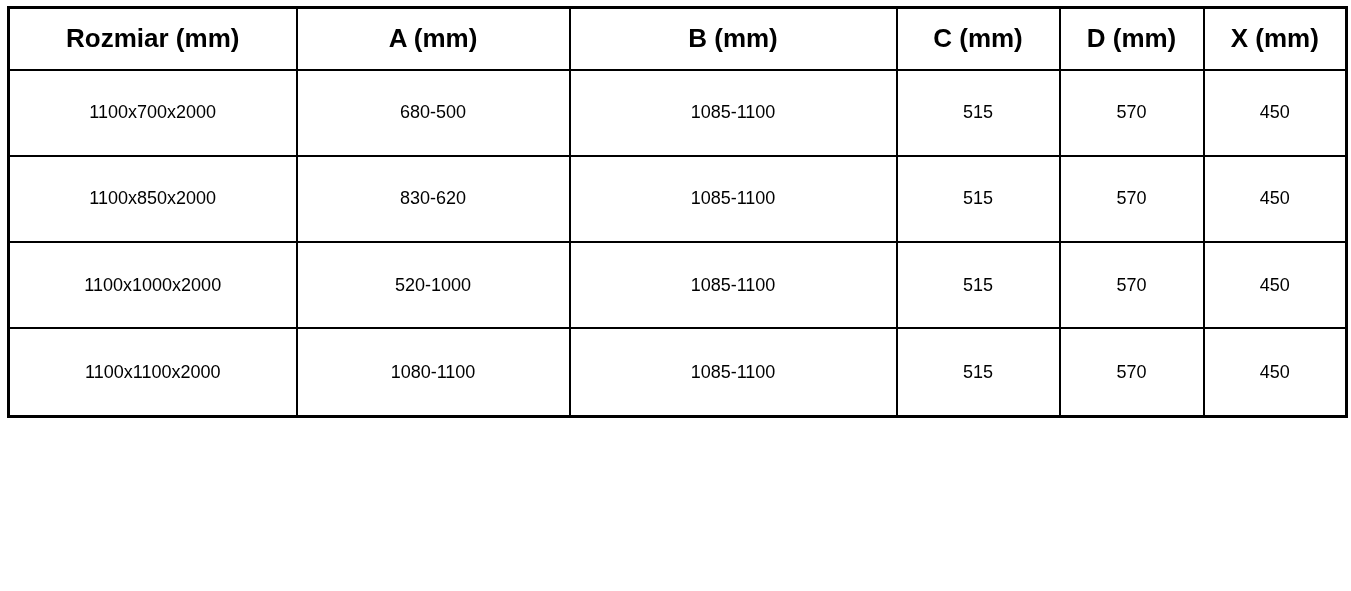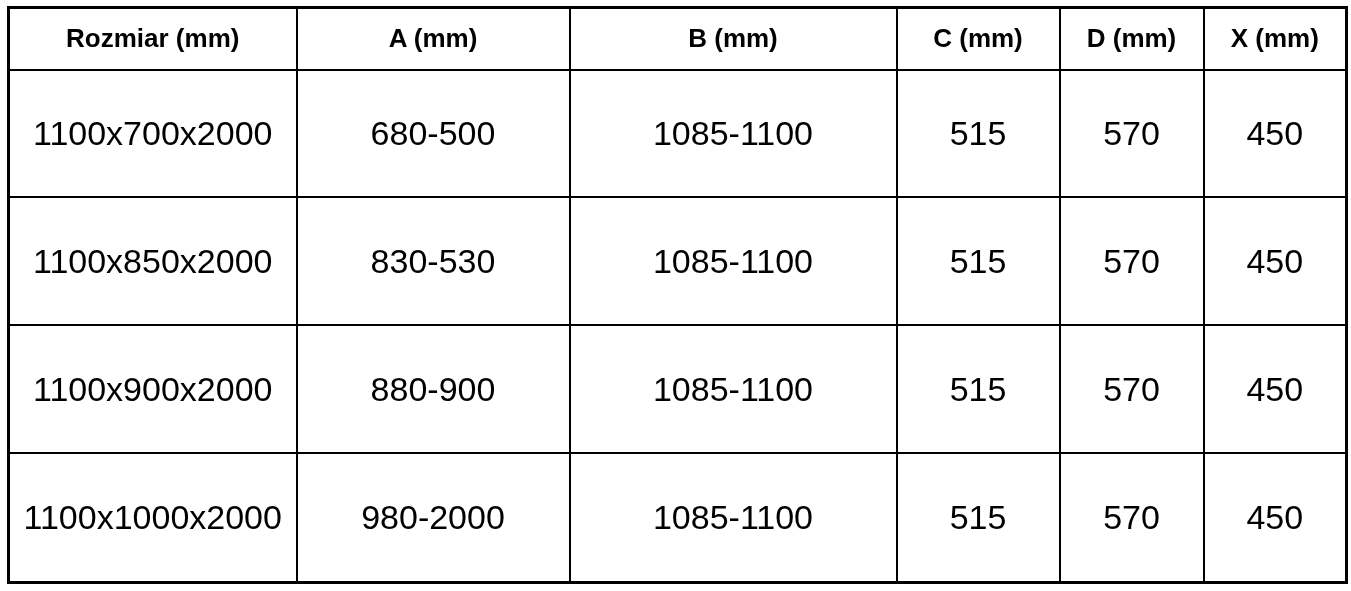--- a/index.html
+++ b/index.html
@@ -16,21 +16,21 @@
     width: 1351px;
     height: 591px;
     background: #ffffff;
     overflow: hidden;
   }
   table.spec-table {
     position: absolute;
     left: 7px;
     top: 6px;
     width: 1338px;
-    height: 578px;
+    height: 412px;
     border-collapse: collapse;
     table-layout: fixed;
     background: #ffffff;
     border: 3px solid #000000;
   }
   table.spec-table th,
   table.spec-table td {
     border: 2px solid #000000;
     text-align: center;
     vertical-align: middle;
@@ -39,21 +39,21 @@
     white-space: nowrap;
   }
   table.spec-table thead tr {
     height: 62px;
   }
   table.spec-table th {
     font-size: 26px;
     font-weight: bold;
   }
   table.spec-table td {
-    font-size: 34px;
+    font-size: 18px;
     font-weight: normal;
   }
 </style>
 </head>
 <body>
 
 <div class="page">
   <table class="spec-table">
     <colgroup>
       <col style="width:288px">
@@ -77,37 +77,37 @@
       <tr>
         <td>1100x700x2000</td>
         <td>680-500</td>
         <td>1085-1100</td>
         <td>515</td>
         <td>570</td>
         <td>450</td>
       </tr>
       <tr>
         <td>1100x850x2000</td>
-        <td>830-530</td>
-        <td>1085-1100</td>
-        <td>515</td>
-        <td>570</td>
-        <td>450</td>
-      </tr>
-      <tr>
-        <td>1100x900x2000</td>
-        <td>880-900</td>
+        <td>830-620</td>
         <td>1085-1100</td>
         <td>515</td>
         <td>570</td>
         <td>450</td>
       </tr>
       <tr>
         <td>1100x1000x2000</td>
-        <td>980-2000</td>
+        <td>520-1000</td>
+        <td>1085-1100</td>
+        <td>515</td>
+        <td>570</td>
+        <td>450</td>
+      </tr>
+      <tr>
+        <td>1100x1100x2000</td>
+        <td>1080-1100</td>
         <td>1085-1100</td>
         <td>515</td>
         <td>570</td>
         <td>450</td>
       </tr>
     </tbody>
   </table>
 </div>
 
 </body></html>

